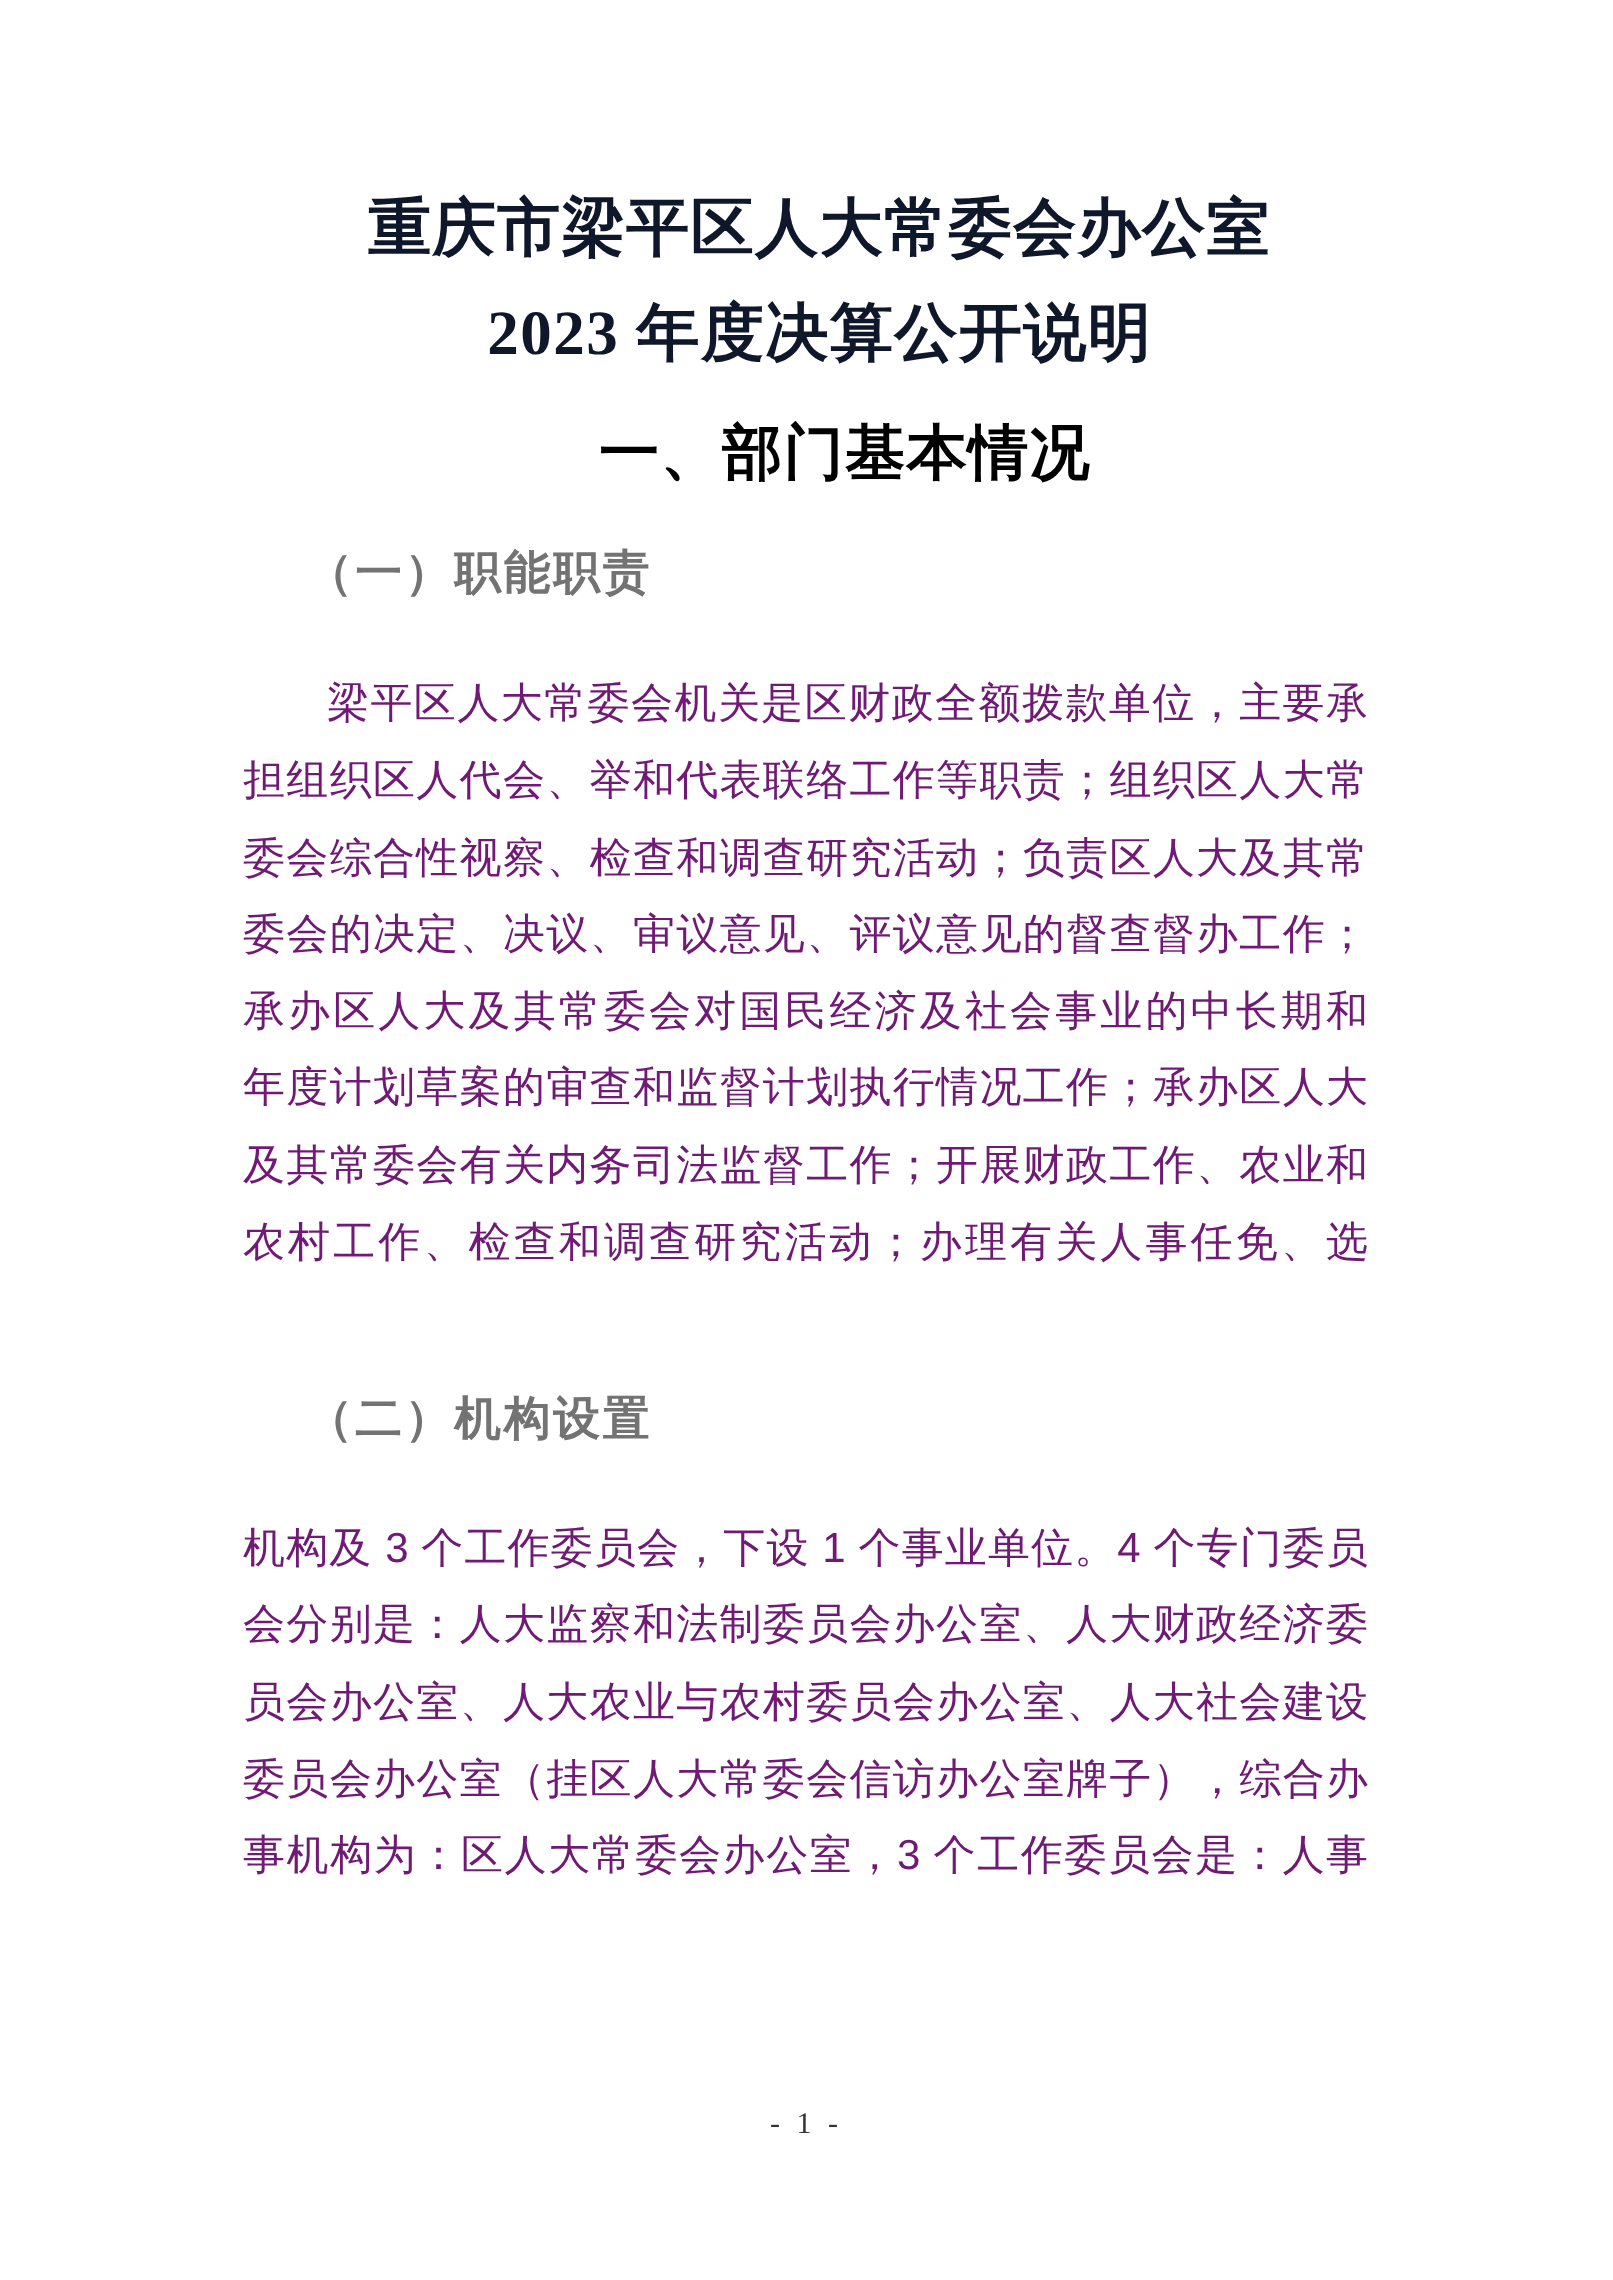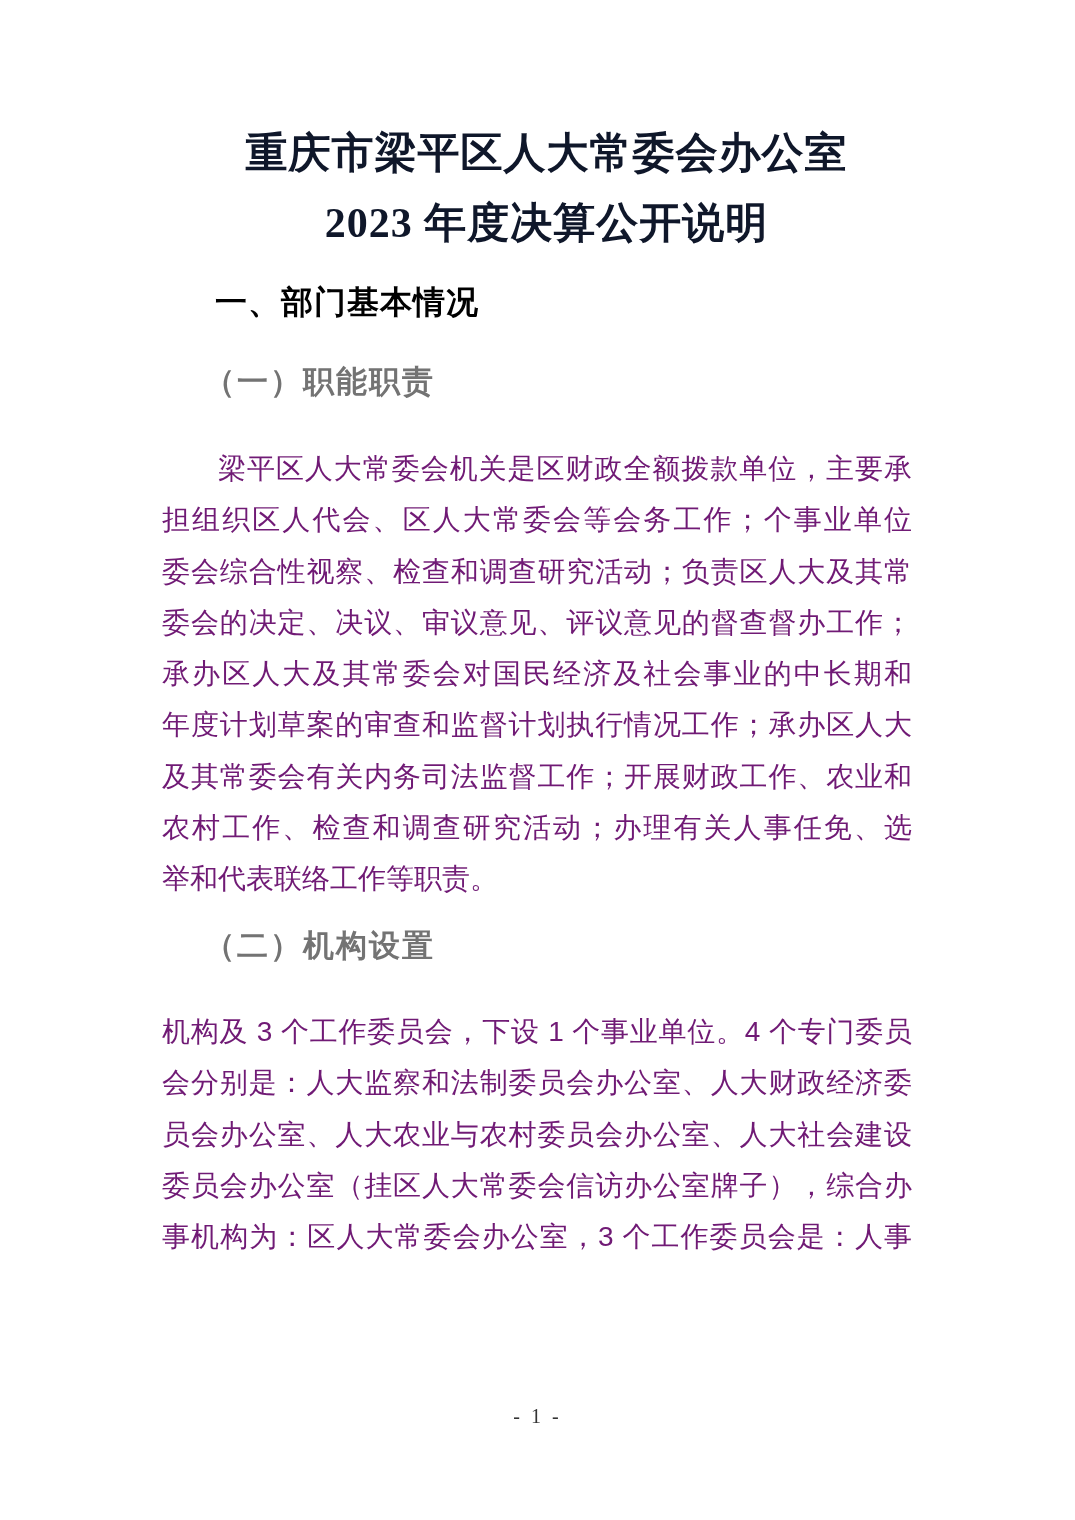--- a/index.html
+++ b/index.html
@@ -29,25 +29,26 @@
   }
   .doc-title.line1 { top: 127px; }
   .doc-title.line2 { top: 197px; }
   .section-heading {
     position: absolute;
     left: 162px;
     width: 750px;
     top: 283px;
     font-family: "Liberation Sans", "DejaVu Sans", sans-serif;
     font-weight: bold;
-    font-size: 32px;
+    font-size: 40px;
     line-height: 38px;
     color: #000000;
     text-indent: 53px;
     letter-spacing: 1px;
+    text-align: center;
   }
   .sub-heading {
     position: absolute;
     left: 162px;
     width: 750px;
     font-family: "Liberation Serif", "DejaVu Serif", serif;
     font-weight: bold;
     font-size: 31px;
     line-height: 37px;
     color: #737373;
@@ -96,28 +97,27 @@
   <div class="doc-title line1">重庆市梁平区人大常委会办公室</div>
 
   <div class="doc-title line2">2023 年度决算公开说明</div>
 
   <div class="section-heading">一、部门基本情况</div>
 
   <div class="sub-heading sub1">（一）职能职责</div>
 
   <div class="para p1">
     <div class="bodyline first">梁平区人大常委会机关是区财政全额拨款单位，主要承</div>
-    <div class="bodyline">担组织区人代会、区人大常委会等会务工作；个事业单位</div>
+    <div class="bodyline">担组织区人代会、举和代表联络工作等职责；组织区人大常</div>
     <div class="bodyline">委会综合性视察、检查和调查研究活动；负责区人大及其常</div>
     <div class="bodyline">委会的决定、决议、审议意见、评议意见的督查督办工作；</div>
     <div class="bodyline">承办区人大及其常委会对国民经济及社会事业的中长期和</div>
     <div class="bodyline">年度计划草案的审查和监督计划执行情况工作；承办区人大</div>
     <div class="bodyline">及其常委会有关内务司法监督工作；开展财政工作、农业和</div>
     <div class="bodyline">农村工作、检查和调查研究活动；办理有关人事任免、选</div>
-    <div class="bodyline endpara">举和代表联络工作等职责。</div>
   </div>
 
   <div class="sub-heading sub2">（二）机构设置</div>
 
   <div class="para p2">
     <div class="bodyline">机构及 3 个工作委员会，下设 1 个事业单位。4 个专门委员</div>
     <div class="bodyline">会分别是：人大监察和法制委员会办公室、人大财政经济委</div>
     <div class="bodyline">员会办公室、人大农业与农村委员会办公室、人大社会建设</div>
     <div class="bodyline">委员会办公室（挂区人大常委会信访办公室牌子），综合办</div>
     <div class="bodyline">事机构为：区人大常委会办公室，3 个工作委员会是：人事</div>

